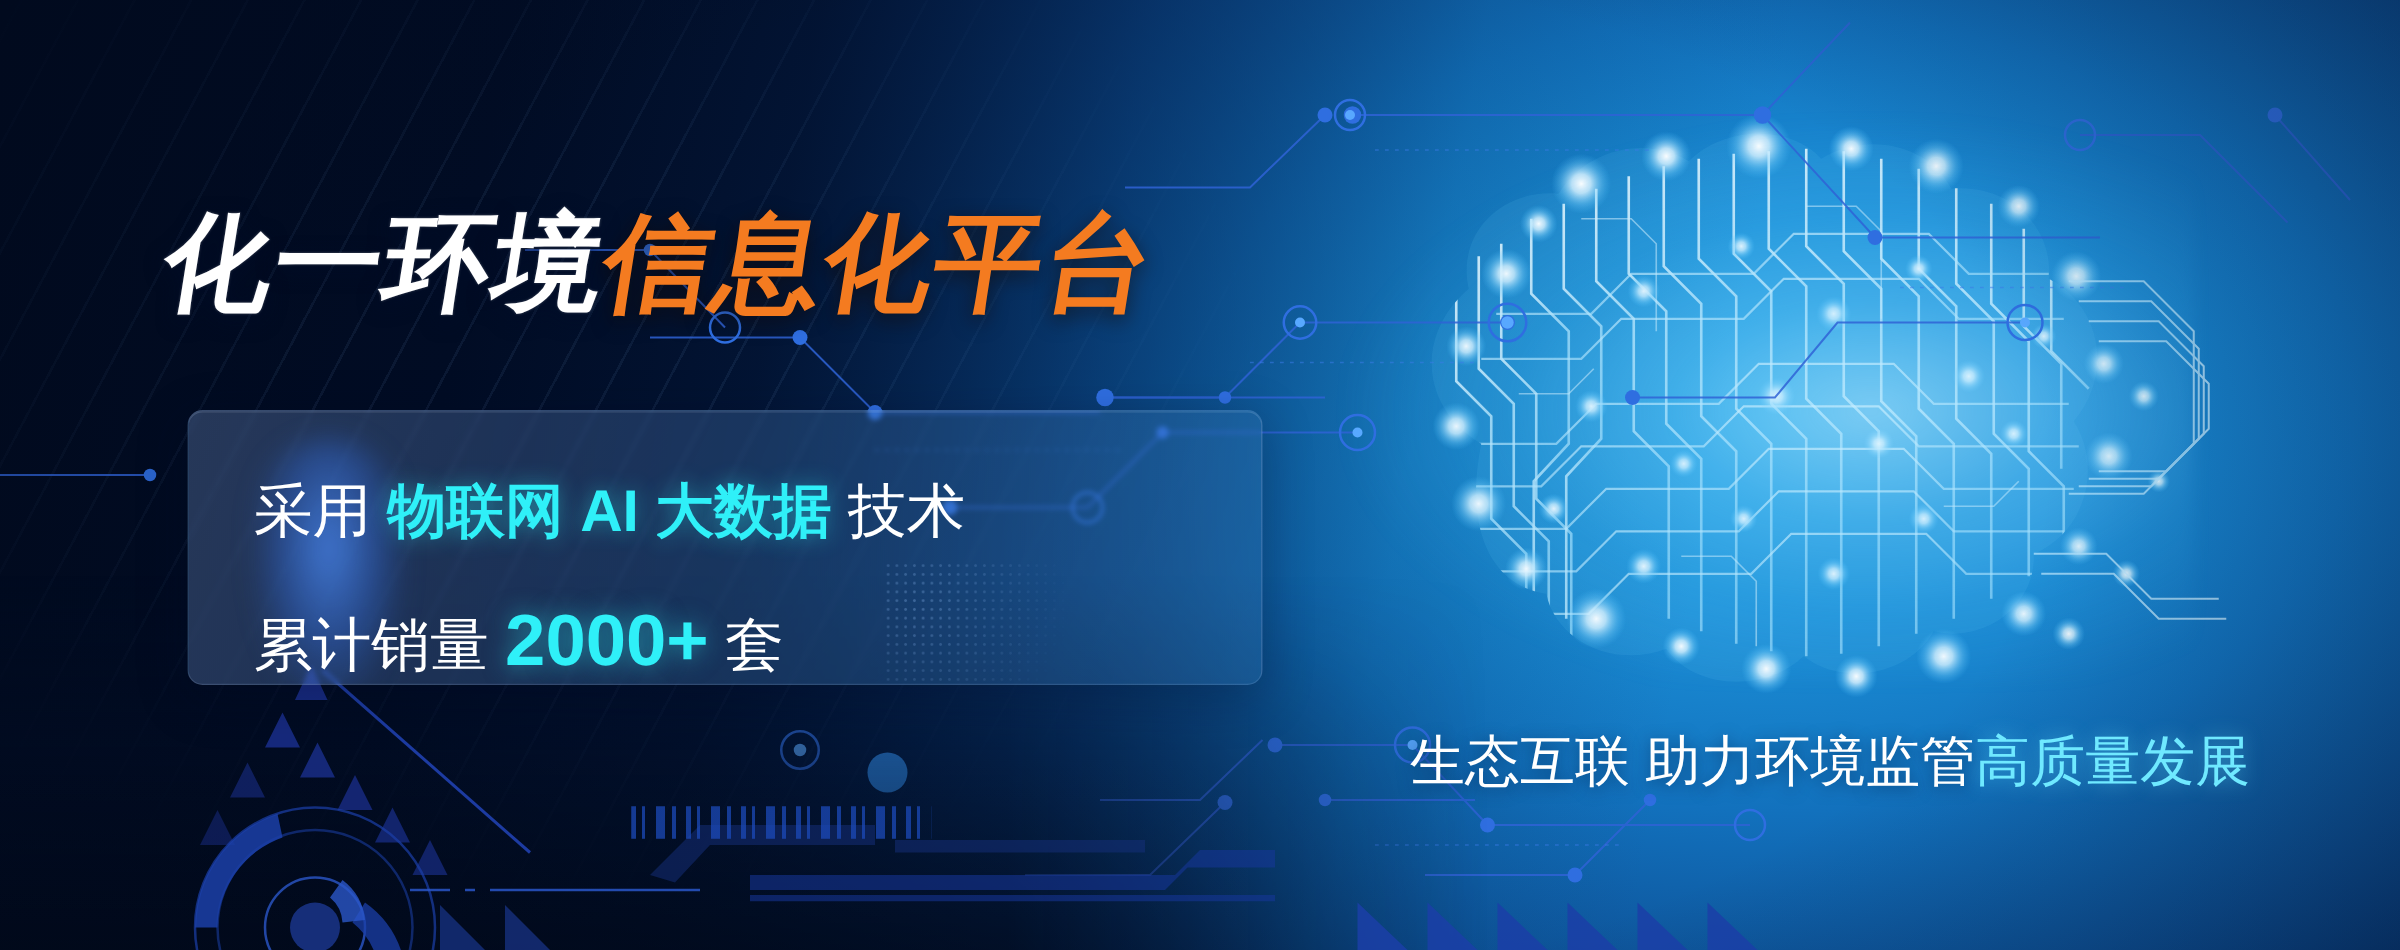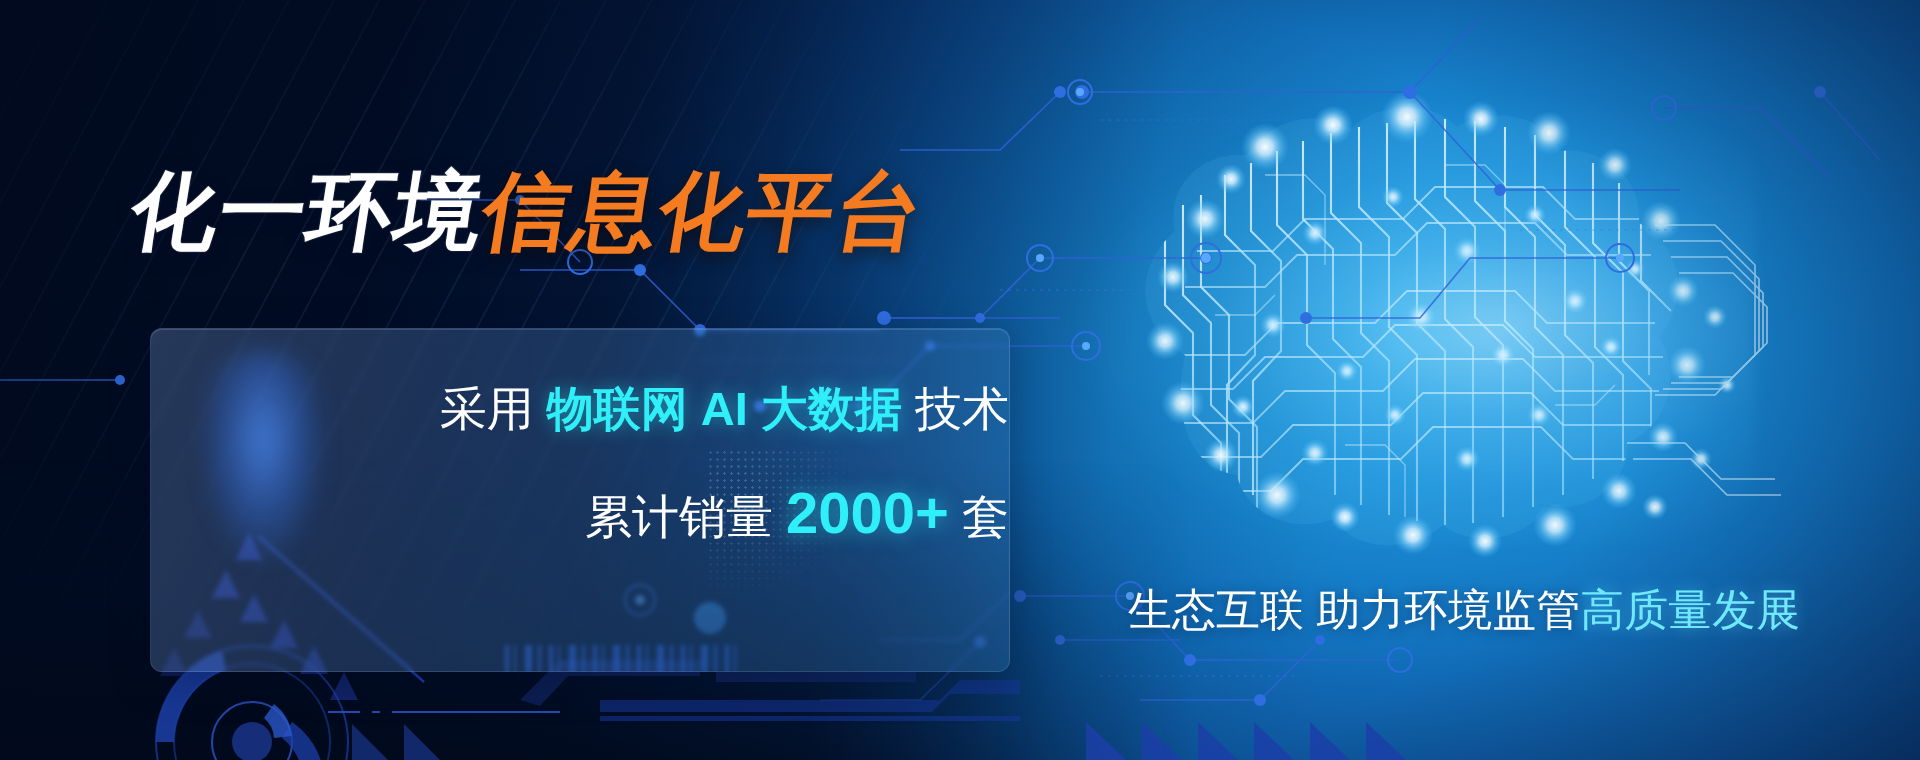--- a/index.html
+++ b/index.html
@@ -51,27 +51,26 @@
     position:absolute;left:132px;top:168px;
     font-size:86px;line-height:1;font-weight:900;letter-spacing:2px;
     transform:skewX(-9deg);white-space:nowrap;
     font-family:"DejaVu Sans","Liberation Sans",sans-serif;
   }
   .headline .w{color:#ffffff;text-shadow:0 5px 16px rgba(0,12,40,.75),0 0 2px rgba(255,255,255,.4);}
   .headline .o{color:#f47b20;text-shadow:0 5px 16px rgba(20,8,0,.6);}
 
   
   .card{
-    position:absolute;left:150px;top:328px;width:860px;height:344px;border-radius:12px;
+    position:absolute;left:150px;top:328px;width:860px;height:220px;border-radius:12px;
     background:linear-gradient(115deg,rgba(96,125,175,.40) 0%,rgba(74,110,166,.38) 30%,rgba(58,112,172,.36) 58%,rgba(52,120,182,.30) 100%);
     border:1px solid rgba(190,220,255,.14);
     box-shadow:inset 0 1px 0 rgba(225,240,255,.16), 0 10px 40px rgba(0,10,35,.28);
     backdrop-filter:blur(2px);
     overflow:hidden;
-    text-align:right;
   }
   .card-blob{
     position:absolute;left:52px;top:22px;width:120px;height:210px;border-radius:60px;
     background:radial-gradient(ellipse at 50% 42%,rgba(70,130,230,.85) 0%,rgba(48,100,200,.45) 45%,rgba(40,90,180,0) 75%);
     filter:blur(10px);
   }
   .card-dots{
     position:absolute;left:556px;top:120px;width:150px;height:150px;opacity:.35;
     background-image:radial-gradient(rgba(150,195,250,.9) 1px,transparent 1.2px);
     background-size:7px 7px;

